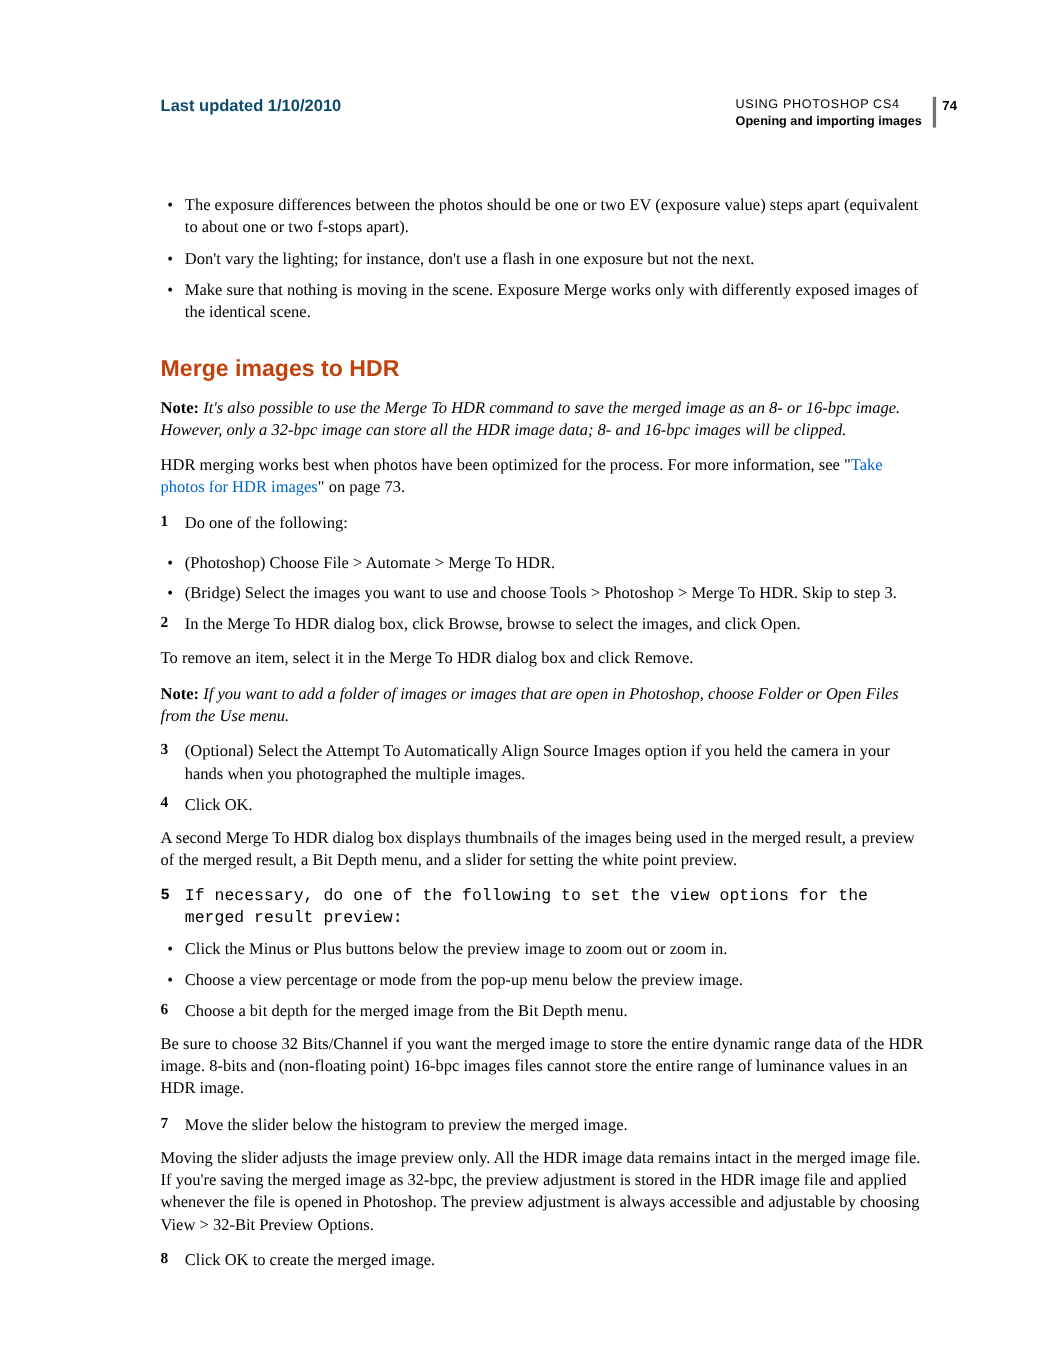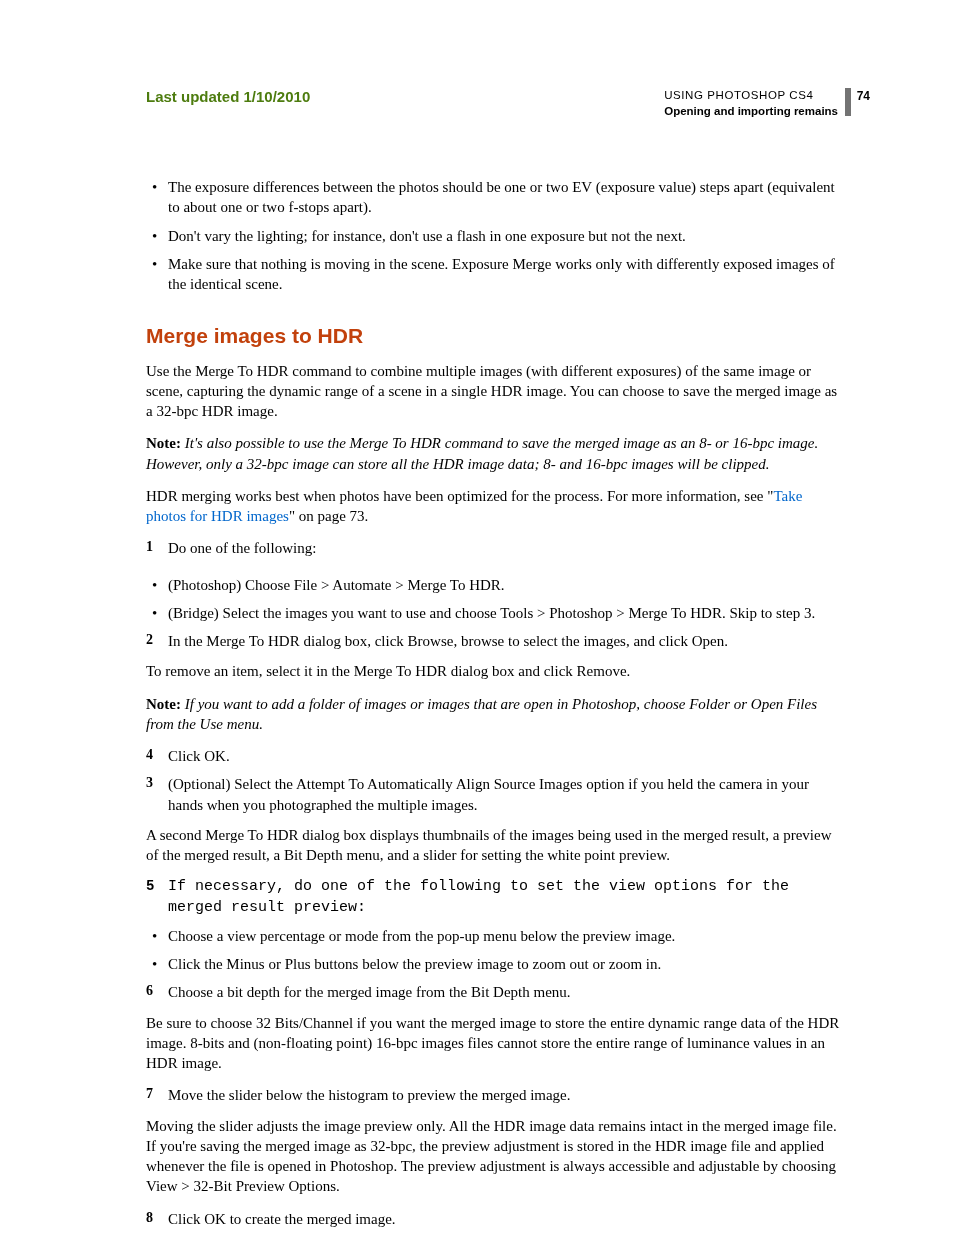--- a/index.html
+++ b/index.html
@@ -19,21 +19,21 @@
   }
   .header {
     display: flex;
     justify-content: space-between;
     align-items: flex-start;
     margin-bottom: 58px;
   }
   .last-updated {
     font-family: "Myriad Pro", "Helvetica Neue", Arial, sans-serif;
     font-weight: 600;
-    color: #4d7c0f;
+    color: #0c4a6e;
     font-size: 15px;
   }
   .header-right {
     font-family: "Myriad Pro", "Helvetica Neue", Arial, sans-serif;
     font-size: 11.5px;
     line-height: 1.35;
     position: relative;
     padding-right: 8px;
   }
   .header-right .line1 {
@@ -41,21 +41,21 @@
   }
   .header-right .line2 {
     font-weight: 700;
   }
   .page-no {
     position: absolute;
     right: -24px;
     top: 0;
     font-weight: 700;
     font-size: 12px;
-    border-left: 6px solid #737373;
+    border-left: 3px solid #737373;
     padding-left: 6px;
     height: 28px;
     display: flex;
     align-items: flex-start;
   }
   .content {
     font-size: 15px;
     line-height: 1.35;
   }
   .bullet-list, .num-list {
@@ -121,36 +121,35 @@
 </style>
 </head>
 <body>
 
 <div class="page">
 
   <div class="header">
     <div class="last-updated">Last updated 1/10/2010</div>
     <div class="header-right">
       <div class="line1">USING PHOTOSHOP CS4</div>
-      <div class="line2">Opening and importing remains</div>
+      <div class="line2">Opening and importing images</div>
       <div class="page-no">74</div>
     </div>
   </div>
 
   <div class="content">
 
     <ul class="bullet-list">
       <li>The exposure differences between the photos should be one or two EV (exposure value) steps apart (equivalent to about one or two f-stops apart).</li>
       <li>Don't vary the lighting; for instance, don't use a flash in one exposure but not the next.</li>
       <li>Make sure that nothing is moving in the scene. Exposure Merge works only with differently exposed images of the identical scene.</li>
     </ul>
 
     <h2 class="section">Merge images to HDR</h2>
 
-    <p>Use the Merge To HDR command to combine multiple images (with different exposures) of the same image or scene, capturing the dynamic range of a scene in a single HDR image. You can choose to save the merged image as a 32-bpc HDR image.</p>
 
     <p>
       <span class="note-label">Note:</span><span class="note-body"> It's also possible to use the Merge To HDR command to save the merged image as an 8- or 16-bpc image. However, only a 32-bpc image can store all the HDR image data; 8- and 16-bpc images will be clipped.</span>
     </p>
 
     <p>
       <span>HDR merging works best when photos have been optimized for the process. For more information, see "</span><a href="#" class="link">Take photos for HDR images</a><span>" on page 73.</span>
     </p>
 
     <ul class="num-list" style="margin-bottom:6px;">
@@ -164,32 +163,32 @@
       <li data-num="2">In the Merge To HDR dialog box, click Browse, browse to select the images, and click Open.</li>
     </ul>
 
     <p>To remove an item, select it in the Merge To HDR dialog box and click Remove.</p>
 
     <p>
       <span class="note-label">Note:</span><span class="note-body"> If you want to add a folder of images or images that are open in Photoshop, choose Folder or Open Files from the Use menu.</span>
     </p>
 
     <ul class="num-list" style="margin-bottom:10px;">
+      <li data-num="3">(Optional) Select the Attempt To Automatically Align Source Images option if you held the camera in your hands when you photographed the multiple images.</li>
       <li data-num="4">Click OK.</li>
-      <li data-num="3">(Optional) Select the Attempt To Automatically Align Source Images option if you held the camera in your hands when you photographed the multiple images.</li>
     </ul>
 
     <p>A second Merge To HDR dialog box displays thumbnails of the images being used in the merged result, a preview of the merged result, a Bit Depth menu, and a slider for setting the white point preview.</p>
 
     <ul class="num-list" style="margin-bottom:6px;font-family:Liberation Mono, monospace;">
       <li data-num="5">If necessary, do one of the following to set the view options for the merged result preview:</li>
     </ul>
     <ul class="inner-bullets" style="margin-bottom:6px;">
+      <li>Click the Minus or Plus buttons below the preview image to zoom out or zoom in.</li>
       <li>Choose a view percentage or mode from the pop-up menu below the preview image.</li>
-      <li>Click the Minus or Plus buttons below the preview image to zoom out or zoom in.</li>
     </ul>
     <ul class="num-list" style="margin-bottom:10px;">
       <li data-num="6">Choose a bit depth for the merged image from the Bit Depth menu.</li>
     </ul>
 
     <p>Be sure to choose 32 Bits/Channel if you want the merged image to store the entire dynamic range data of the HDR image. 8-bits and (non-floating point) 16-bpc images files cannot store the entire range of luminance values in an HDR image.</p>
 
     <ul class="num-list" style="margin-bottom:10px;">
       <li data-num="7">Move the slider below the histogram to preview the merged image.</li>
     </ul>

